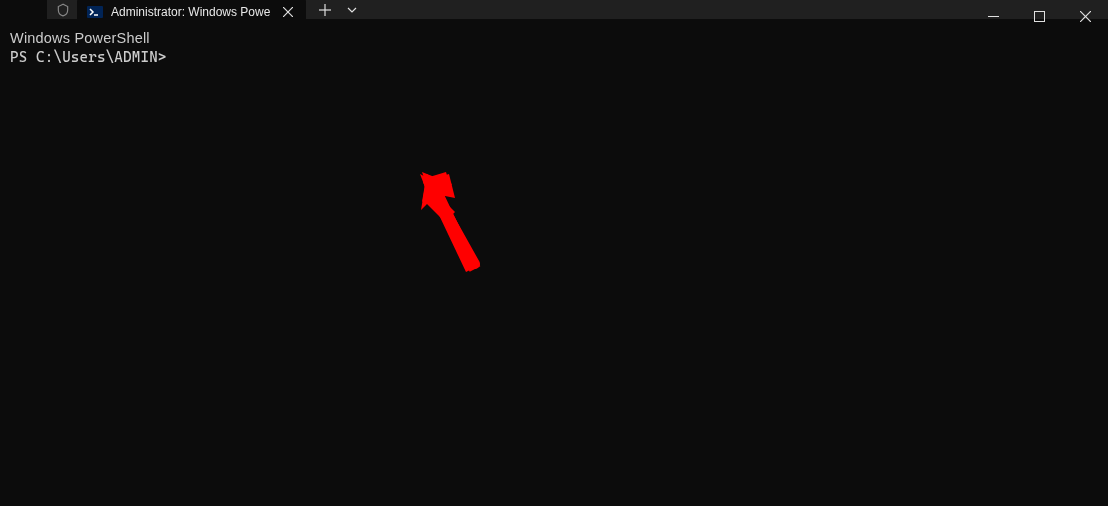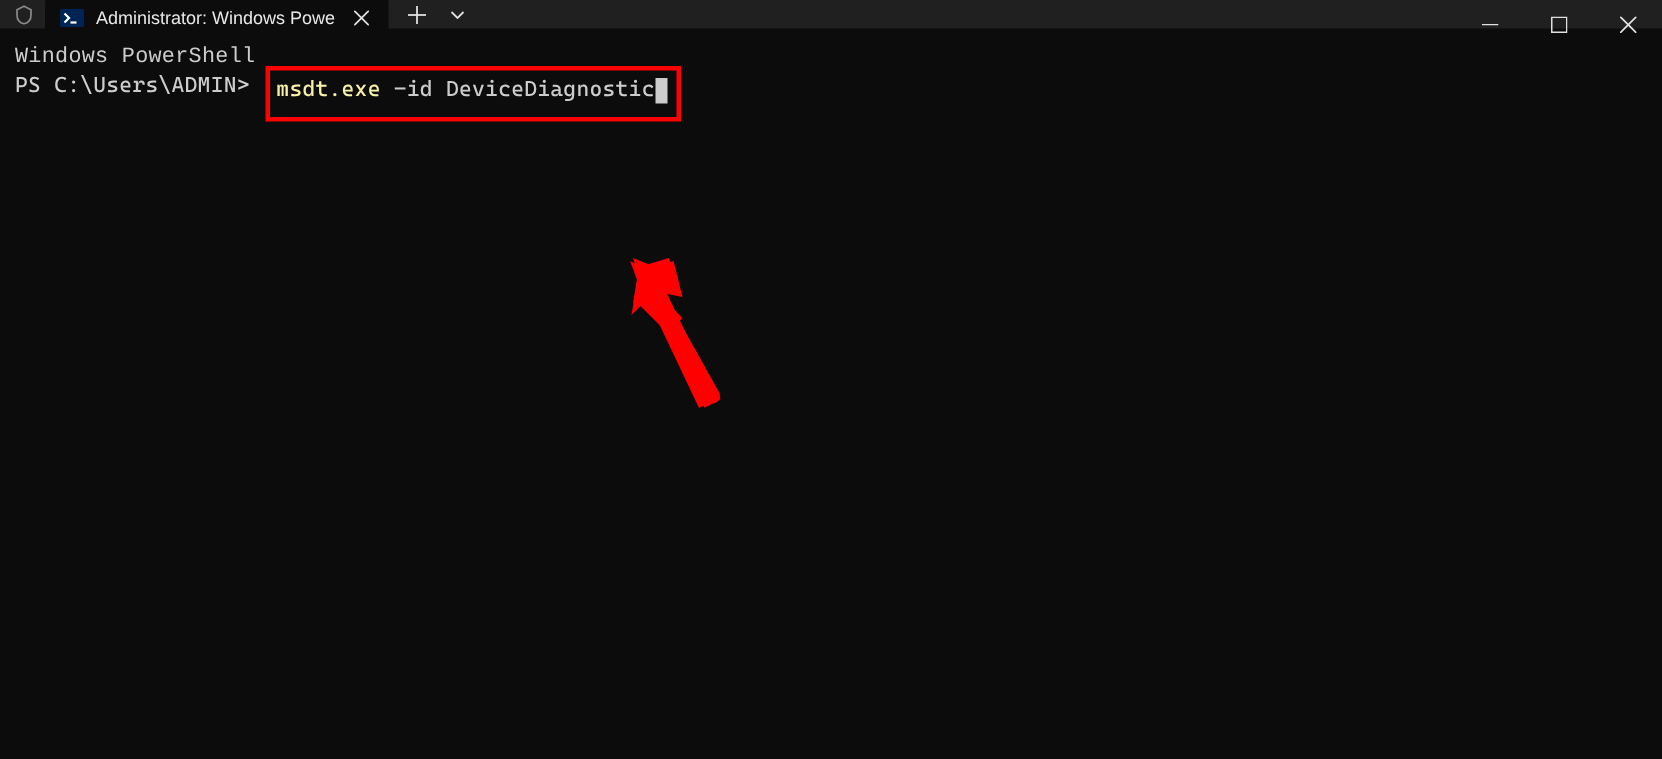--- a/index.html
+++ b/index.html
@@ -14,20 +14,21 @@
       font-family: 'Cascadia Mono', 'Consolas', monospace;
       overflow: hidden;
       position: relative;
     }
     .titlebar {
       height: 19px;
       background: #202020;
       display: flex;
       align-items: center;
       position: relative;
+      margin-left: 47px;
     }
     .shield-icon {
       width: 16px;
       height: 16px;
       margin-left: 8px;
       display: flex;
       align-items: center;
       justify-content: center;
     }
     .tab {
@@ -110,25 +111,25 @@
     }
     .terminal-body {
       padding: 10px 10px;
       color: #cccccc;
       font-size: 14.5px;
       line-height: 1.3;
       letter-spacing: 0.2px;
     }
     .term-line {
       white-space: pre;
-      font-family: Liberation Mono, monospace;
+      font-family: Liberation Sans, sans-serif;
     }
     .prompt-line {
       display: flex;
-      align-items: flex-start;
+      align-items: flex-end;
       position: relative;
     }
     .prompt-text {
       font-family: 'Cascadia Mono', 'Consolas', monospace;
     }
     .command-box {
       border: 3px solid #ff0000;
       padding: 4px 6px 8px 4px;
       margin-left: 2px;
       margin-top: -4px;
@@ -214,23 +215,20 @@
   </div>
 </div>
 
 <div class="terminal-body">
   <div class="term-line">Windows PowerShell</div>
   <div class="term-line"></div>
   <div class="term-line"></div>
   <div class="prompt-line">
     <span class="prompt-text">PS C:\Users\ADMIN&gt;</span>
     <span>&nbsp;</span>
-    <span class="command-box">
-      <span class="cmd-yellow">msdt.exe</span><span> </span><span class="cmd-gray">-id</span><span> </span><span class="cmd-arg">DeviceDiagnostic</span><span class="cursor"></span>
-    </span>
   </div>
 </div>
 
 <div class="arrow-annotation">
   <svg width="80" height="110" viewBox="0 0 80 110">
     <defs>
       <marker id="arrowhead" markerWidth="6" markerHeight="7" refX="3" refY="1" orient="auto">
         <polygon points="0 6, 3 0, 6 6" fill="#ff0000"></polygon>
       </marker>
     </defs>

